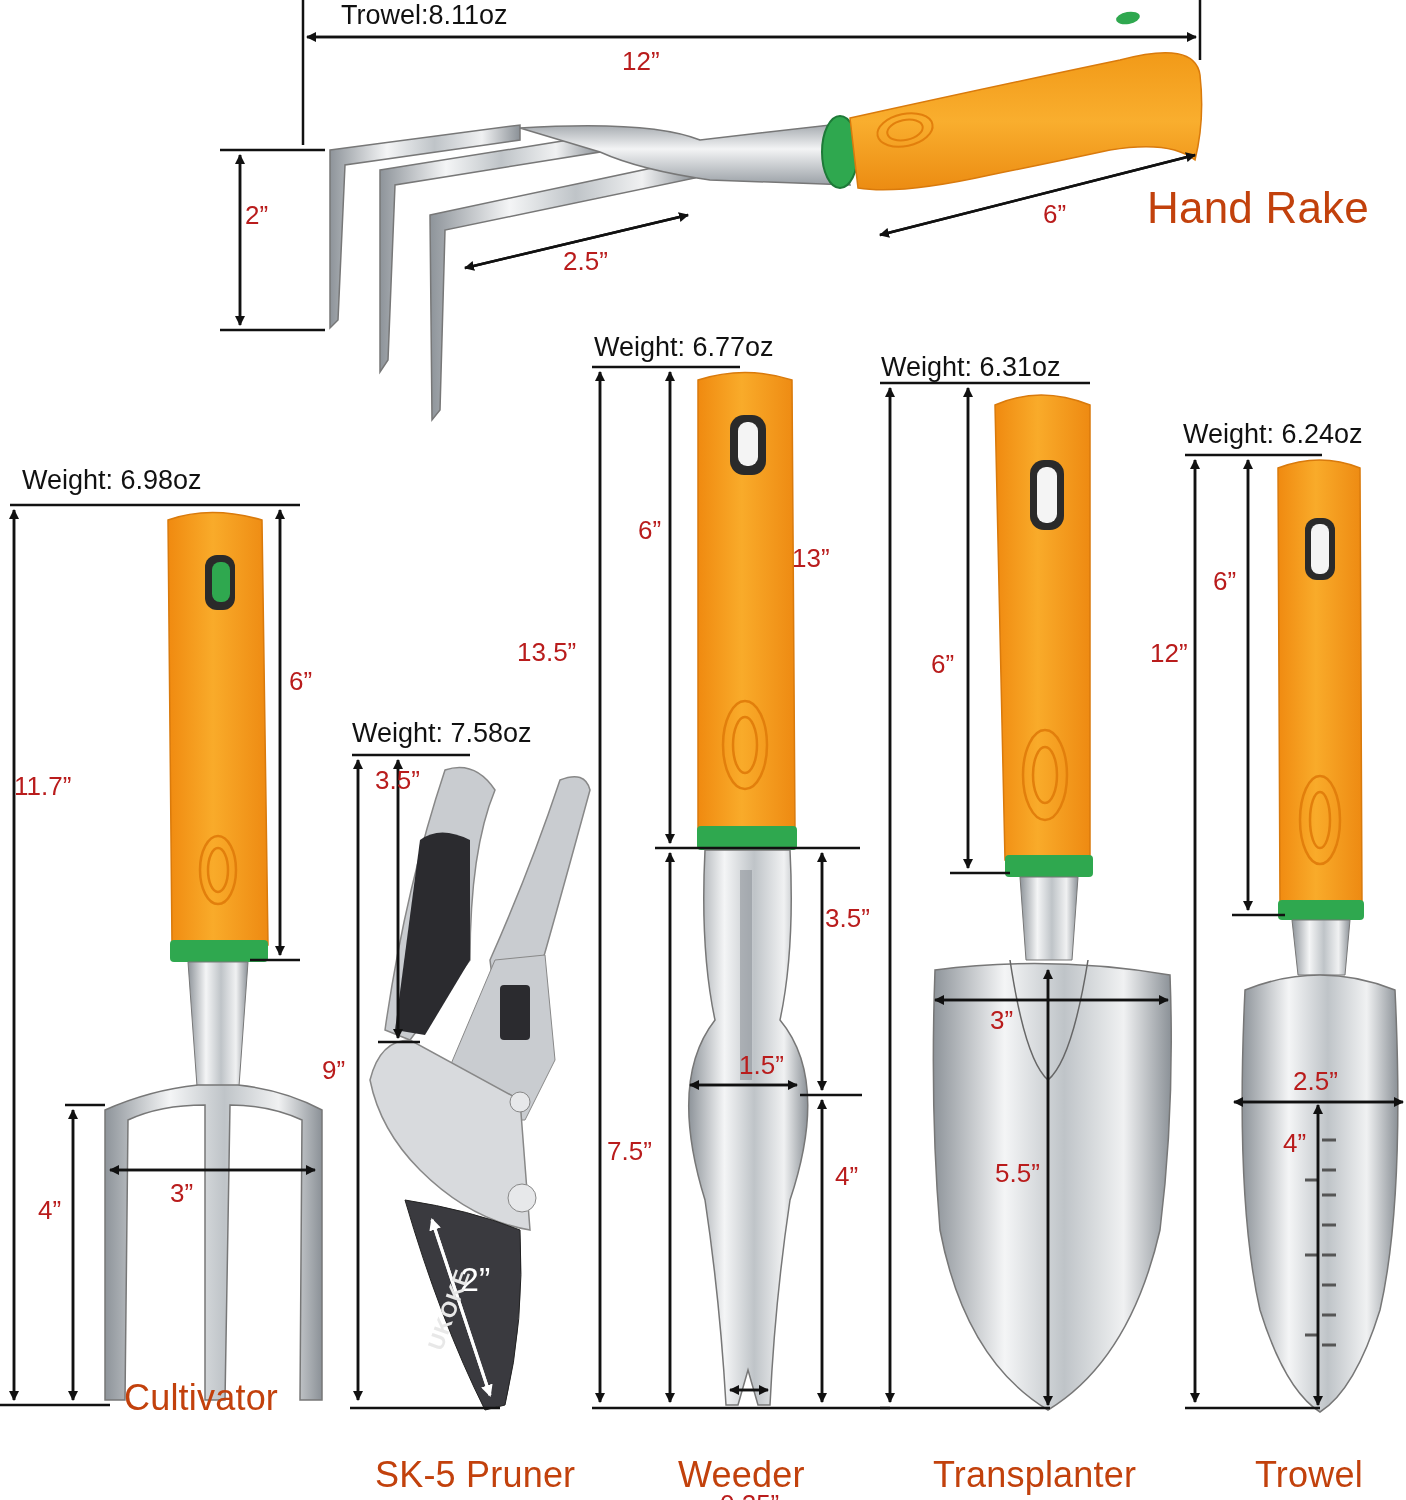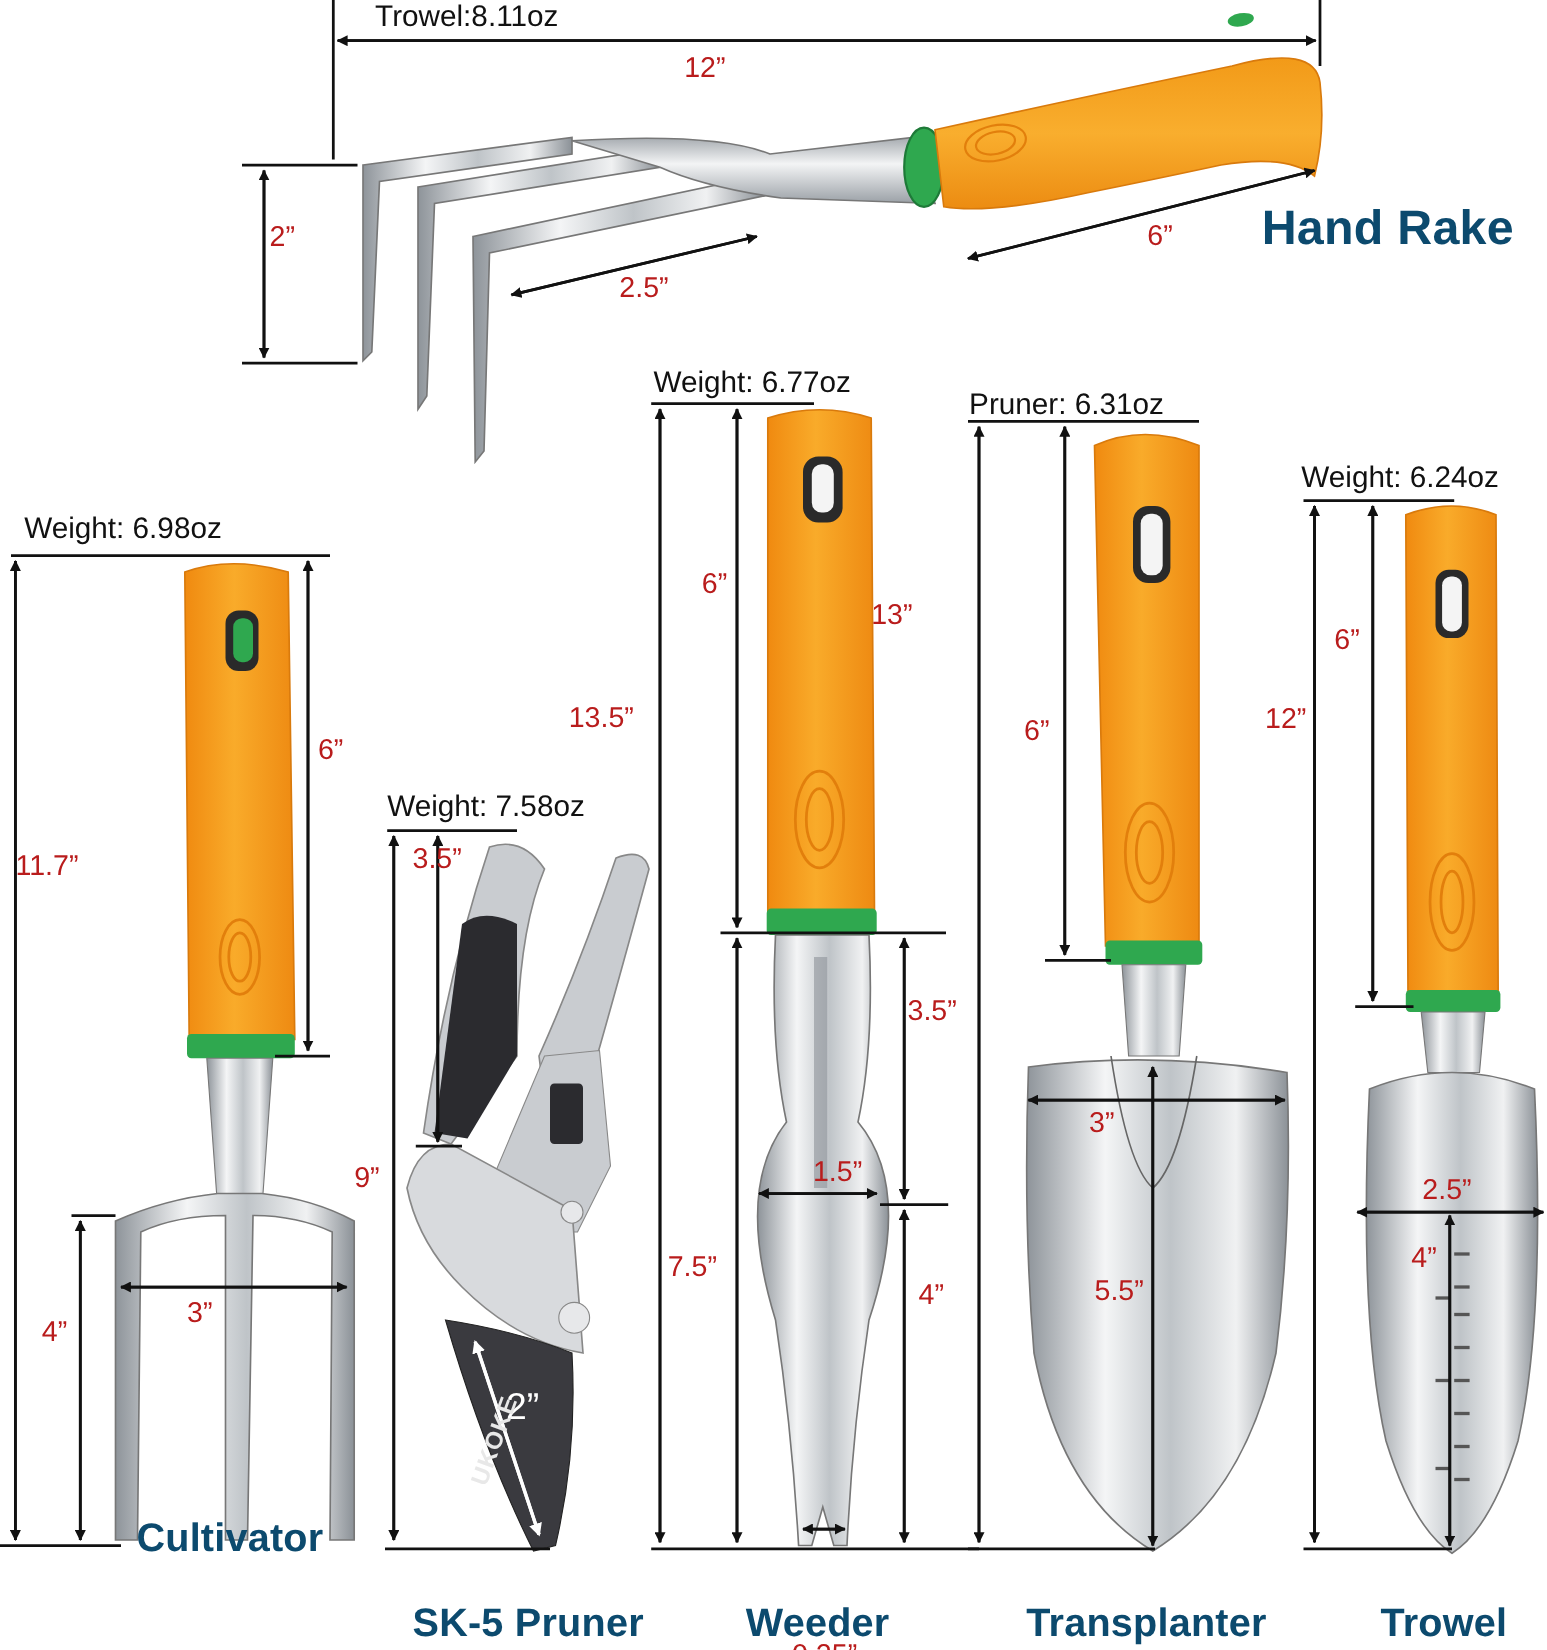--- a/index.html
+++ b/index.html
@@ -2,21 +2,21 @@
 <html><head>
   <meta charset="utf-8">
   <style>
     html, body { margin: 0; padding: 0; background: #ffffff; }
     body { width: 1406px; height: 1500px; position: relative; overflow: hidden;
            font-family: "Liberation Sans", sans-serif; color: #111; }
     #canvas { position: absolute; left: 0; top: 0; width: 1406px; height: 1500px; }
     .lbl { position: absolute; font-size: 26px; line-height: 1; white-space: nowrap; color: #b91c1c; }
     .wt  { position: absolute; font-size: 27px; line-height: 1; white-space: nowrap; color: #111; }
     .name { position: absolute; font-size: 36px; line-height: 1; white-space: nowrap;
-            color: #0c4a6e; font-weight: bold; letter-spacing: 0.2px; }
+            color: #c2410c; font-weight: normal; letter-spacing: 0.2px; }
     .name.big { font-size: 44px; }
     .lbl.white { color: #ffffff; font-size: 34px; }
     .brand { position: absolute; color: #e8e8e8; font-size: 22px; font-weight: bold;
              transform: rotate(-70deg); transform-origin: left top; letter-spacing: 1px; }
   </style>
 </head>
 <body>
 
 <svg id="canvas" viewBox="0 0 1406 1500" xmlns="http://www.w3.org/2000/svg">
   <defs>
@@ -246,21 +246,21 @@
 <div class="wt" style="left:594px; top:334px;text-align:right;">Weight: 6.77oz</div>
 <div class="lbl" style="left:517px; top:639px;">13.5”</div>
 <div class="lbl" style="left:638px; top:517px;">6”</div>
 <div class="lbl" style="left:607px; top:1138px;">7.5”</div>
 <div class="lbl" style="left:825px; top:905px;">3.5”</div>
 <div class="lbl" style="left:835px; top:1163px;">4”</div>
 <div class="lbl" style="left:725px; top:1052px;margin-left:14px;">1.5”</div>
 <div class="lbl" style="left:720px; top:1491px;">0.25”</div>
 <div class="name" style="left:678px; top:1457px;">Weeder</div>
 
-<div class="wt" style="left:881px; top:354px;">Pruner: 6.31oz</div>
+<div class="wt" style="left:881px; top:354px;">Weight: 6.31oz</div>
 <div class="lbl" style="left:792px; top:545px;">13”</div>
 <div class="lbl" style="left:931px; top:651px;">6”</div>
 <div class="lbl" style="left:990px; top:1007px;">3”</div>
 <div class="lbl" style="left:995px; top:1160px;">5.5”</div>
 <div class="name" style="left:933px; top:1457px;">Transplanter</div>
 
 <div class="wt" style="left:1183px; top:421px;">Weight: 6.24oz</div>
 <div class="lbl" style="left:1150px; top:640px;">12”</div>
 <div class="lbl" style="left:1213px; top:568px;">6”</div>
 <div class="lbl" style="left:1293px; top:1068px;">2.5”</div>

